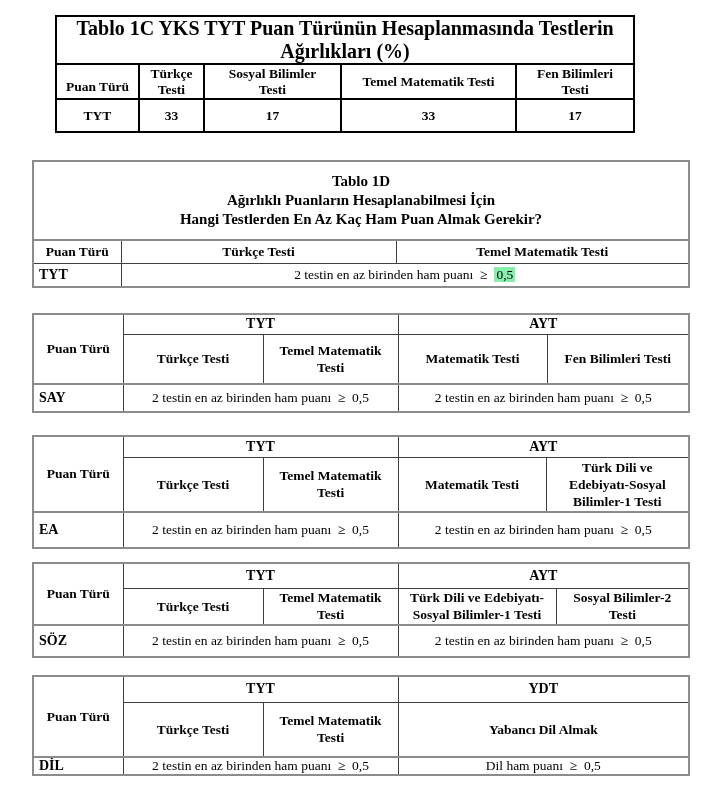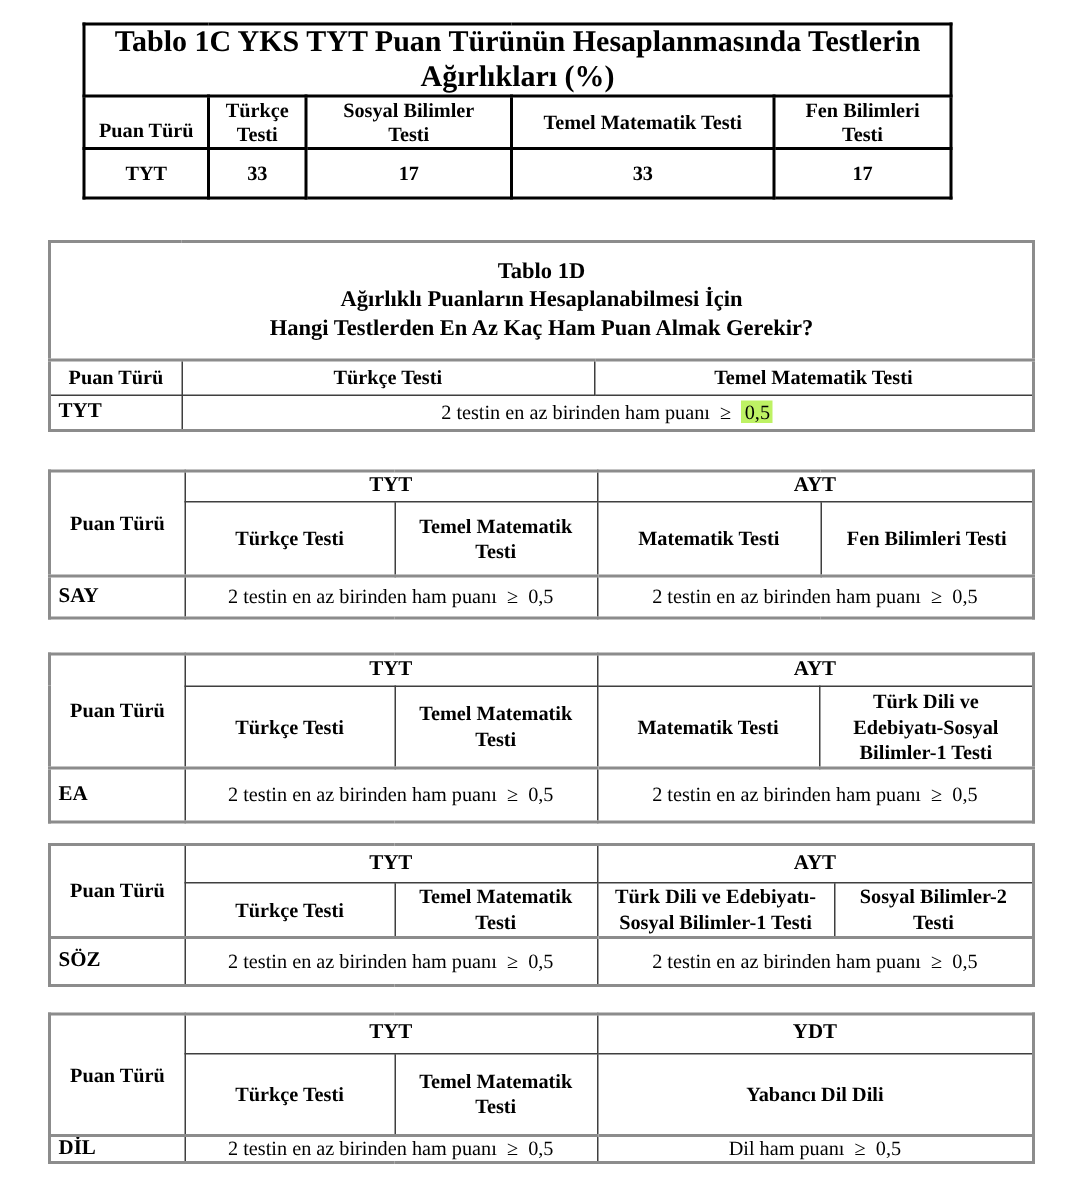--- a/index.html
+++ b/index.html
@@ -114,21 +114,21 @@
         </td>
       </tr>
       <tr class="r-hdr">
         <td class="puan">Puan Türü</td>
         <td class="hdr">Türkçe Testi</td>
         <td class="hdr">Temel Matematik Testi</td>
       </tr>
       <tr class="r-data">
         <td class="lbl">TYT</td>
         <td colspan="2" class="req">
-          <span>2 testin en az birinden ham puanı &nbsp;≥</span><span class="hl" style="background: #bef264;">0,5</span>
+          <span>2 testin en az birinden ham puanı &nbsp;≥</span><span class="hl" style="background: #86efac;">0,5</span>
         </td>
       </tr>
     </tbody>
   </table>
 
   <table class="sub say">
     <colgroup>
       <col style="width:90px">
         <col style="width:140px">
         <col style="width:135px">
@@ -228,21 +228,21 @@
     <tbody>
       <tr class="r1">
         <td rowspan="2" class="puan">Puan Türü</td>
         <td colspan="2" class="grp">TYT</td>
         <td class="grp">YDT</td>
       </tr>
       <tr class="r2">
         <td class="hdr">Türkçe Testi</td>
         <td class="hdr">Temel Matematik
 Testi</td>
-        <td class="hdr">Yabancı Dil Dili</td>
+        <td class="hdr">Yabancı Dil Almak</td>
       </tr>
       <tr class="data">
         <td class="lbl">DİL</td>
         <td colspan="2" class="req">2 testin en az birinden ham puanı &nbsp;≥&nbsp; 0,5</td>
         <td class="req">Dil ham puanı &nbsp;≥&nbsp; 0,5</td>
       </tr>
     </tbody>
   </table>
 
 </div>

